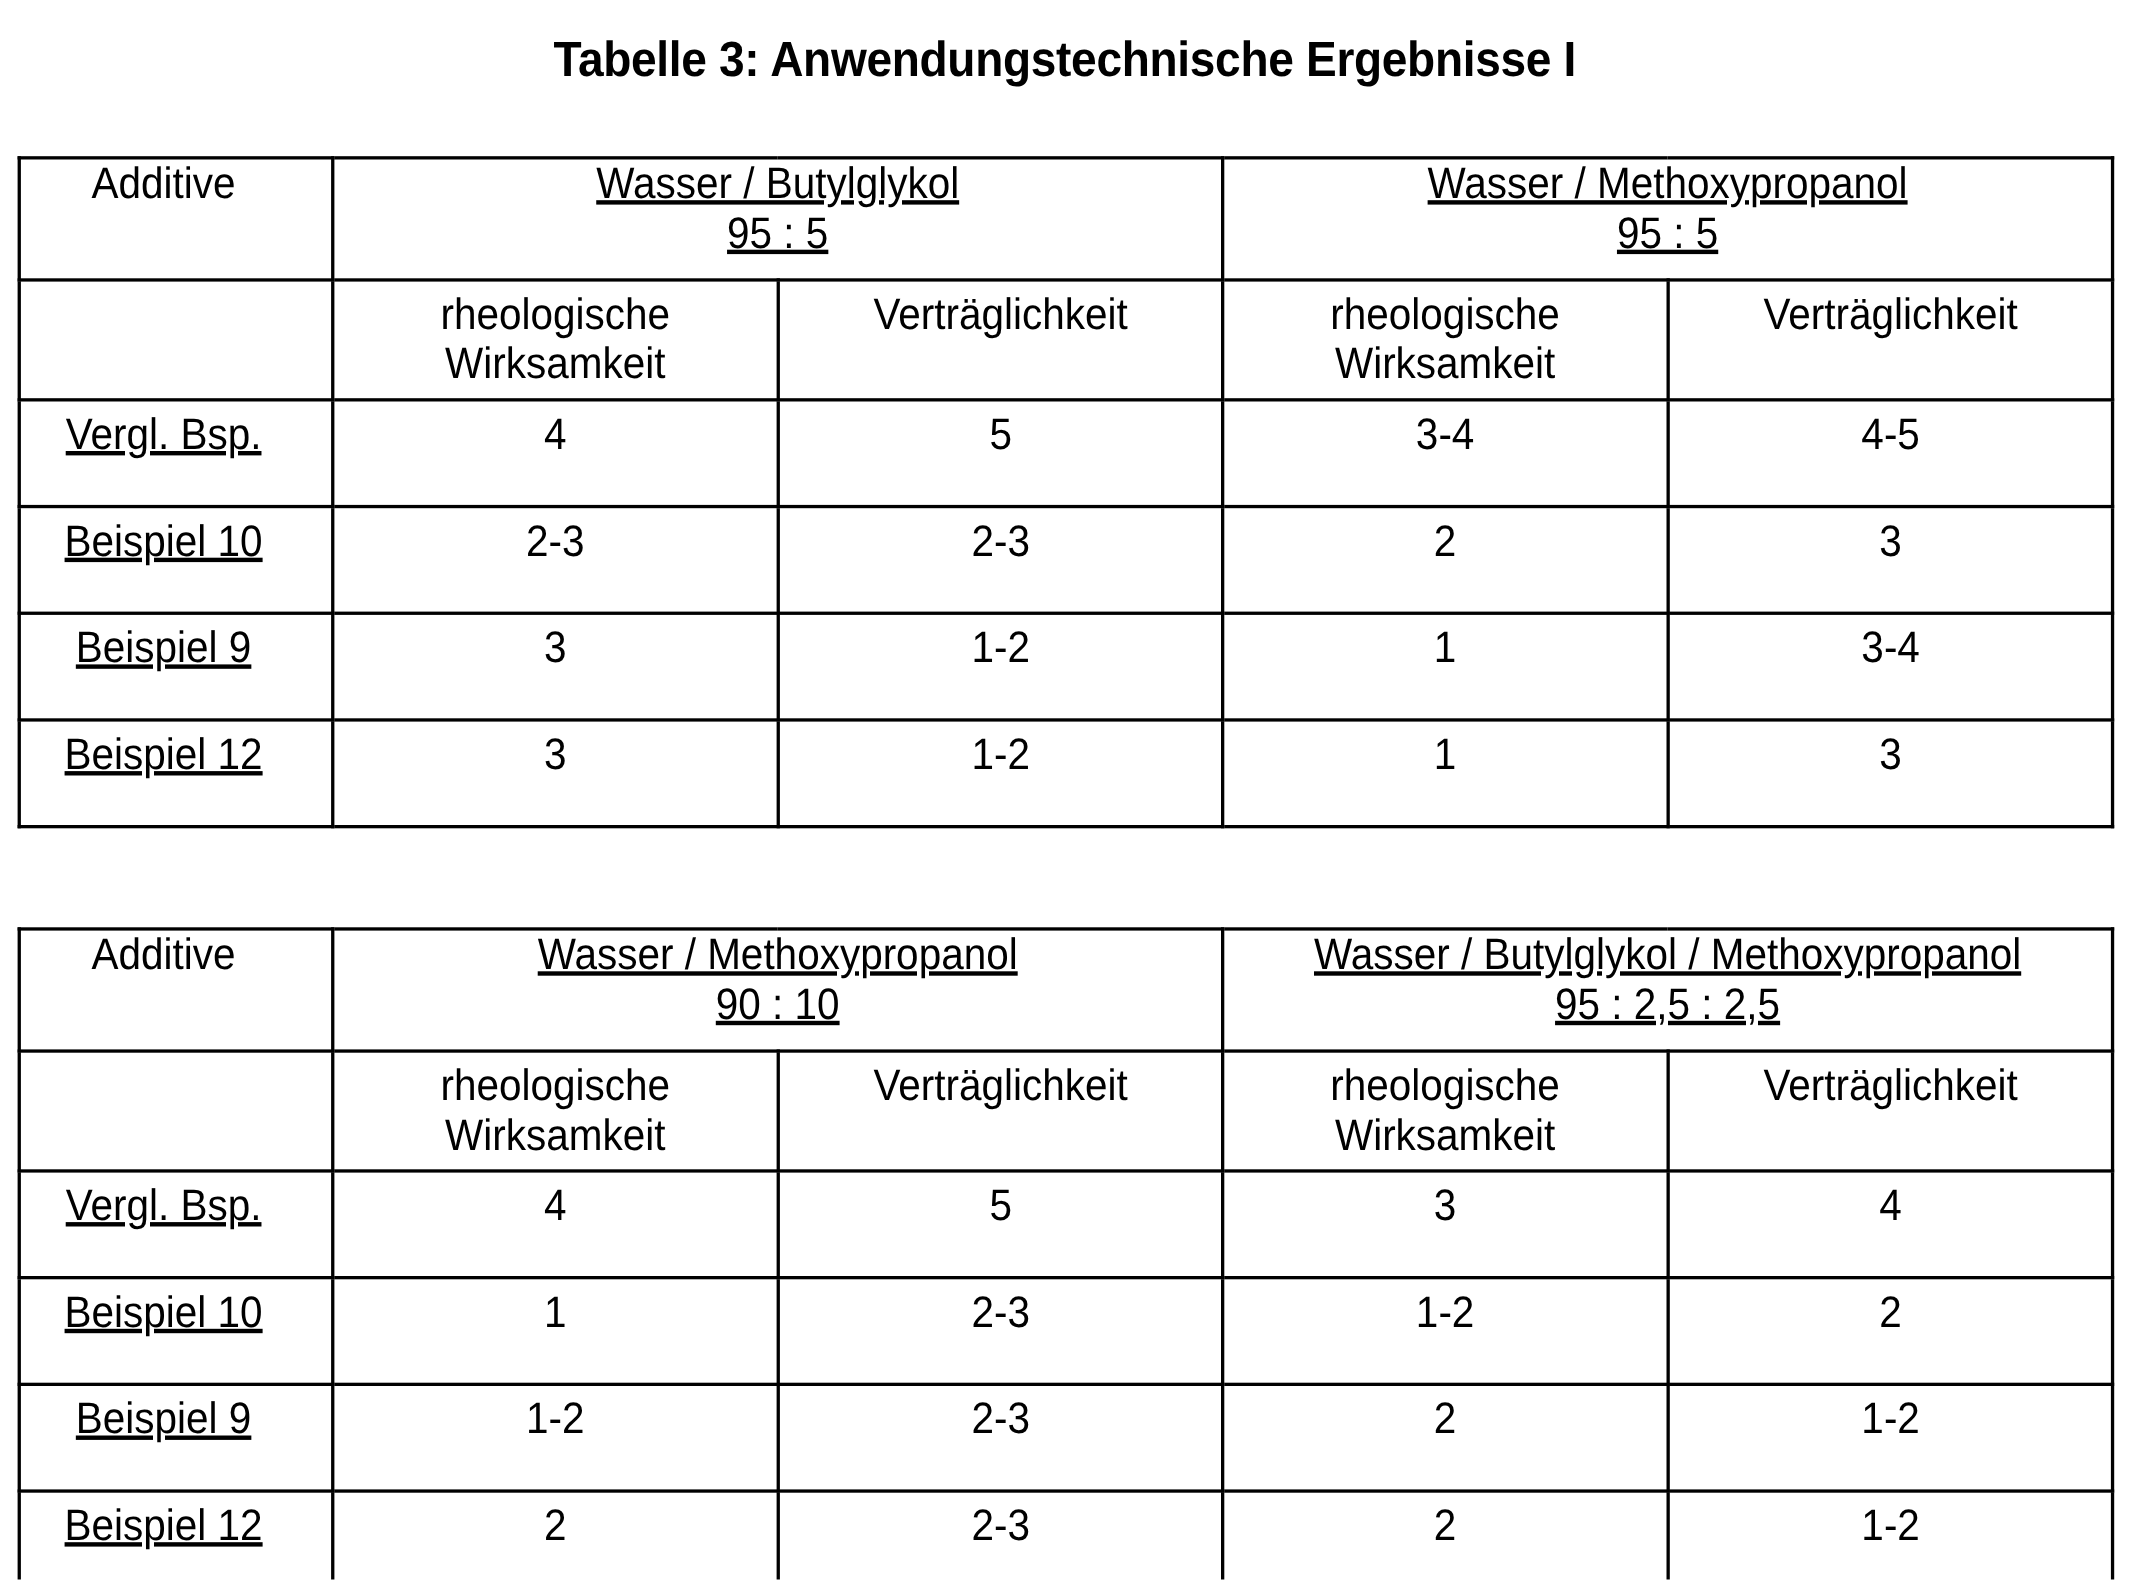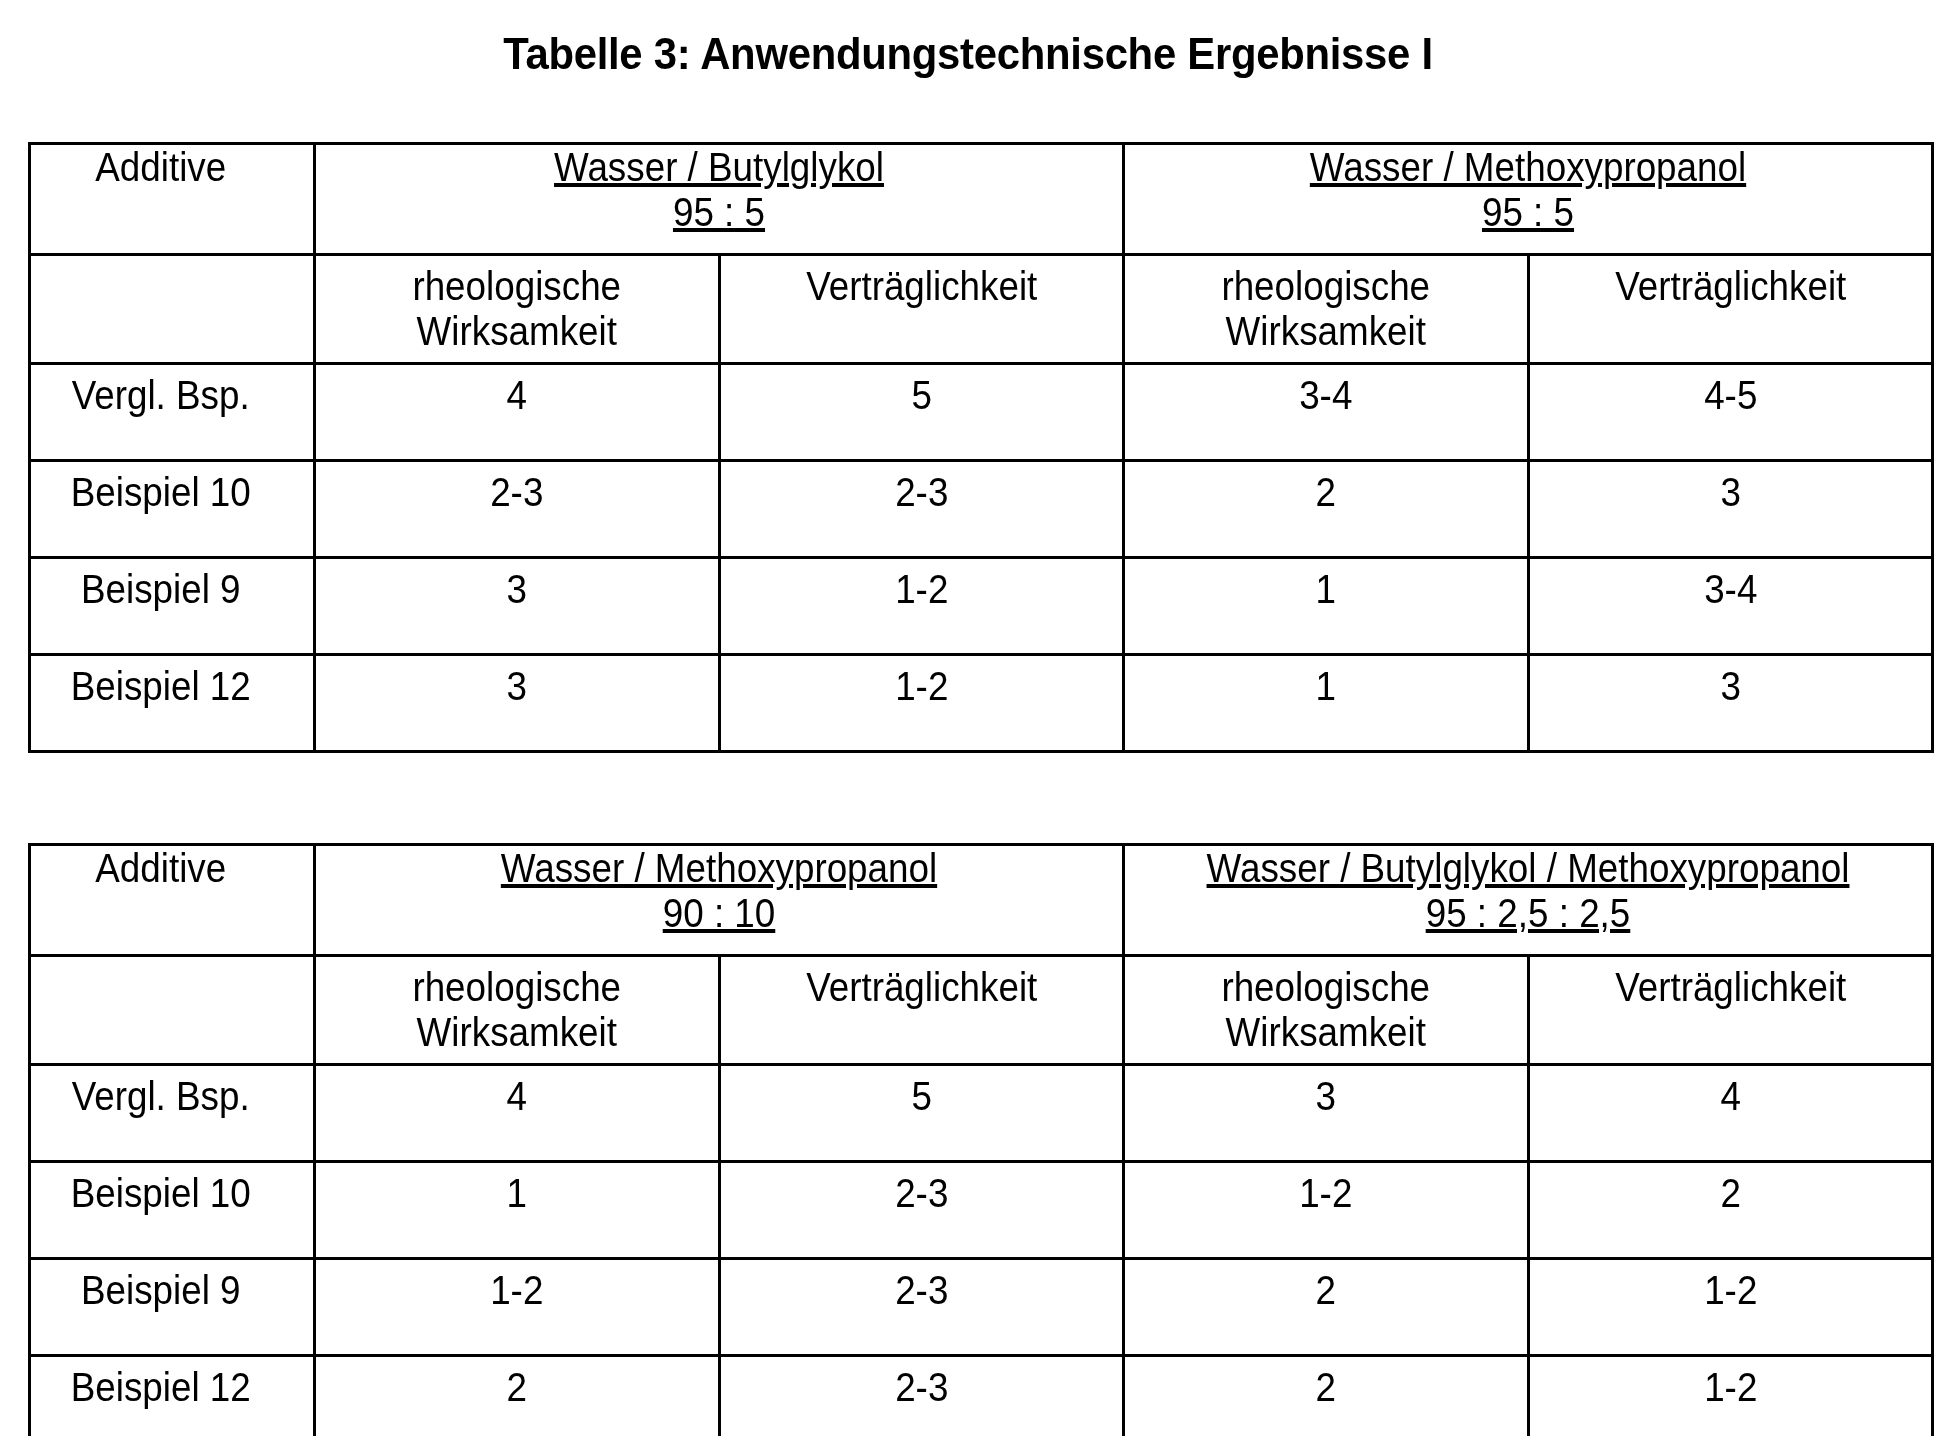--- a/index.html
+++ b/index.html
@@ -34,21 +34,21 @@
     letter-spacing: -0.3px;
     line-height: 1.15;
     transform: scaleX(0.93);
     transform-origin: center top;
     white-space: nowrap;
   }
 
   
   .tbl-wrap {
     position: absolute;
-    left: 28px;
+    left: 16px;
     width: 1906px;
   }
   #table1-wrap { top: 142px; }
   #table2-wrap { top: 843px; }
 
   table.grid {
     border-collapse: collapse;
     table-layout: fixed;
     width: 1903px;
     background: #ffffff;
@@ -105,20 +105,21 @@
   td.sub .l2 { display: block; }
 
   
   tr.data-row td {
     height: 86px;
     padding-top: 8px;
   }
   td.rowlabel {
     text-align: left;
     padding-left: 30px;
+    text-decoration: underline;
   }
   td.rowlabel .ct { transform-origin: left top; }
 
   .blank { visibility: hidden; }
 </style>
 </head>
 <body>
 
 <div class="page">
 

